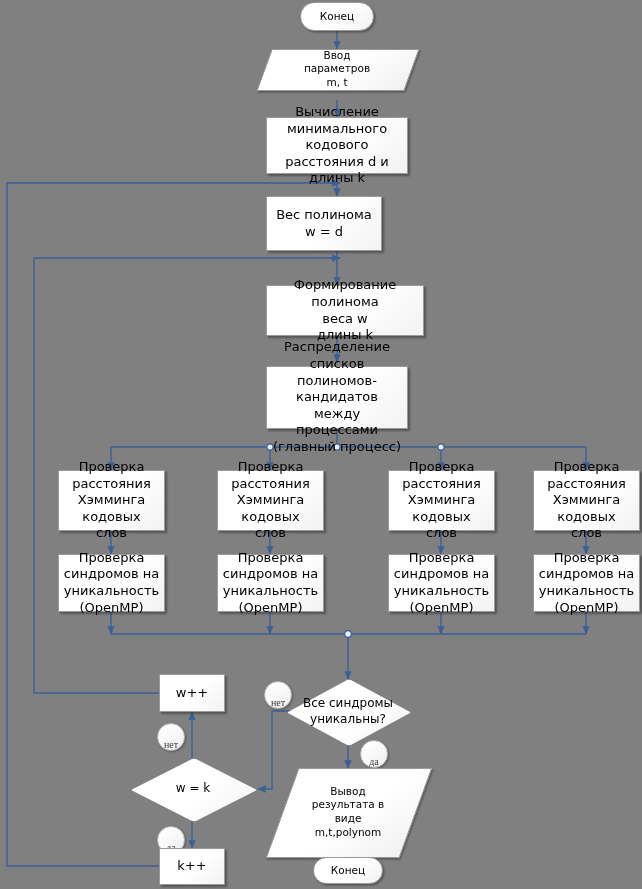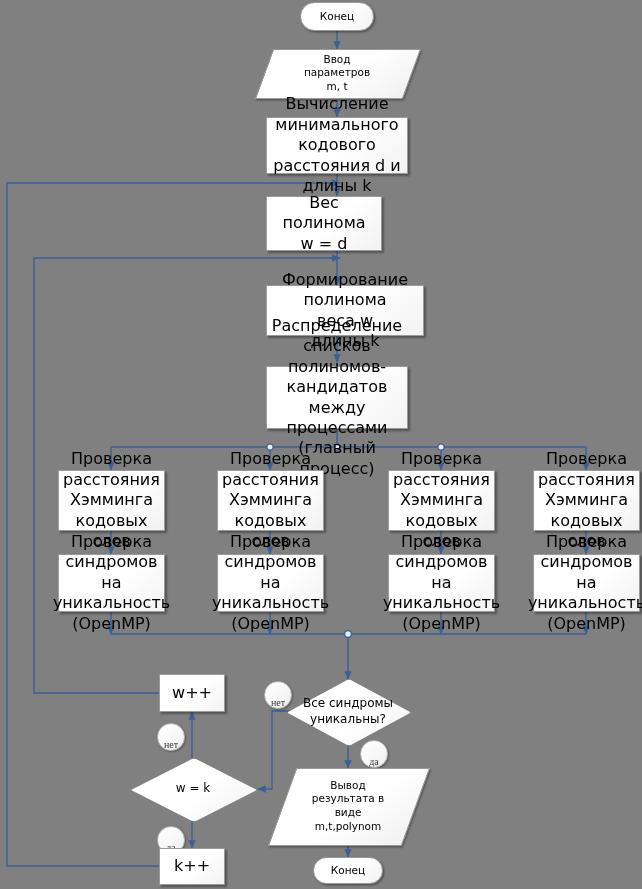--- a/index.html
+++ b/index.html
@@ -15,21 +15,21 @@
 
   .node{
     position:absolute;
     box-sizing:border-box;
     display:flex;align-items:center;justify-content:center;
     text-align:center;
     color:#000;
     background:linear-gradient(135deg,#ffffff 0%,#ffffff 55%,#f2f2f2 100%);
     border:1px solid #9a9a9a;
     box-shadow:1.5px 1.5px 2px rgba(0,0,0,0.35);
-    font-size:16px;
+    font-size:13px;
     line-height:1.28;
     padding:2px 4px;
   }
   .proc{border-radius:0;}
   .term{
     border-radius:999px;
     font-size:10.5px;
   }
   .io{
     border:none;background:none;box-shadow:none;padding:0;
@@ -137,21 +137,21 @@
       <circle cx="337" cy="447" r="3.1"></circle>
       <circle cx="441" cy="447" r="3.1"></circle>
       <circle cx="348" cy="634" r="3.3"></circle>
     </g>
   </svg>
 
   <div class="node term" style="left:300px;top:2px;width:74px;height:29px;">
     <span>Конец</span>
   </div>
 
-  <div class="io" style="left:264px;top:49px;width:146px;height:48px;">
+  <div class="io" style="left:264px;top:49px;width:146px;height:40px;">
     <span class="io-shape"></span>
     <span class="io-text">Ввод<br>параметров<br>m, t</span>
   </div>
 
   <div class="node proc" style="left:266px;top:117px;width:142px;height:57px;">
     <span>Вычисление минимального<br>кодового расстояния d и<br>длины k</span>
   </div>
 
   <div class="node proc" style="left:266px;top:196px;width:116px;height:55px;">
     <span>Вес полинома<br>w = d</span>
@@ -217,21 +217,21 @@
   </div>
 
   <div class="label-circle" style="left:157px;top:826px;">
     <span>да</span>
   </div>
 
   <div class="node proc" style="left:159px;top:848px;width:66px;height:37px;">
     <span>k++</span>
   </div>
 
-  <div class="io" style="left:282px;top:768px;width:132px;height:76px;">
+  <div class="io" style="left:282px;top:768px;width:132px;height:88px;">
     <span class="io-shape"></span>
     <span class="io-text">Вывод<br>результата в<br>виде<br>m,t,polynom</span>
   </div>
 
   <div class="node term" style="left:313px;top:857px;width:70px;height:27px;">
     <span>Конец</span>
   </div>
 
 </div>
 

